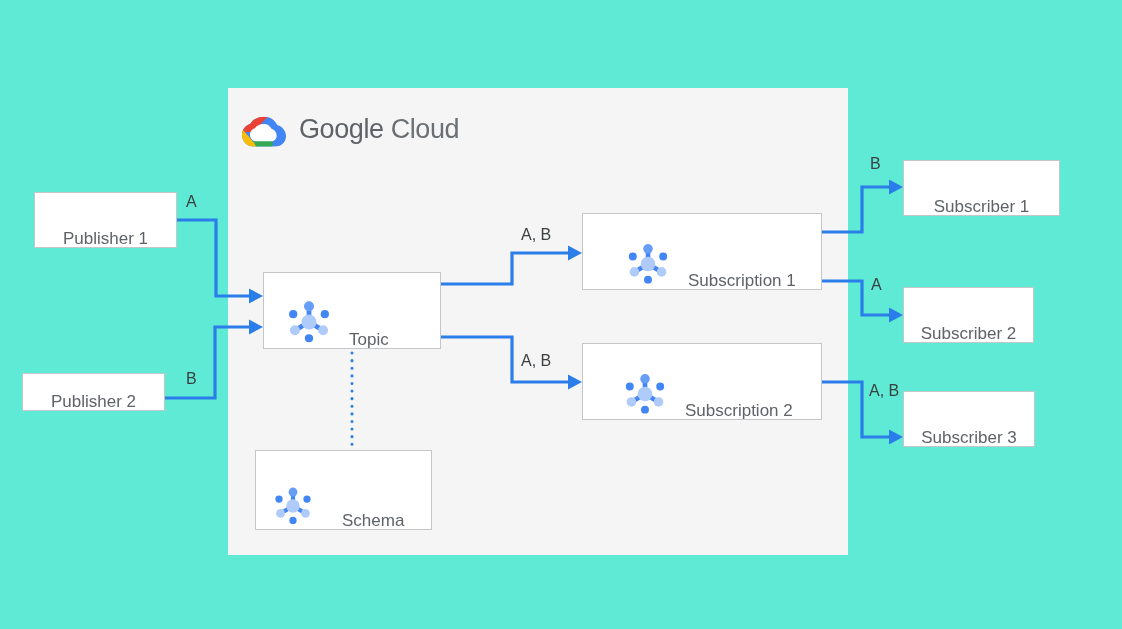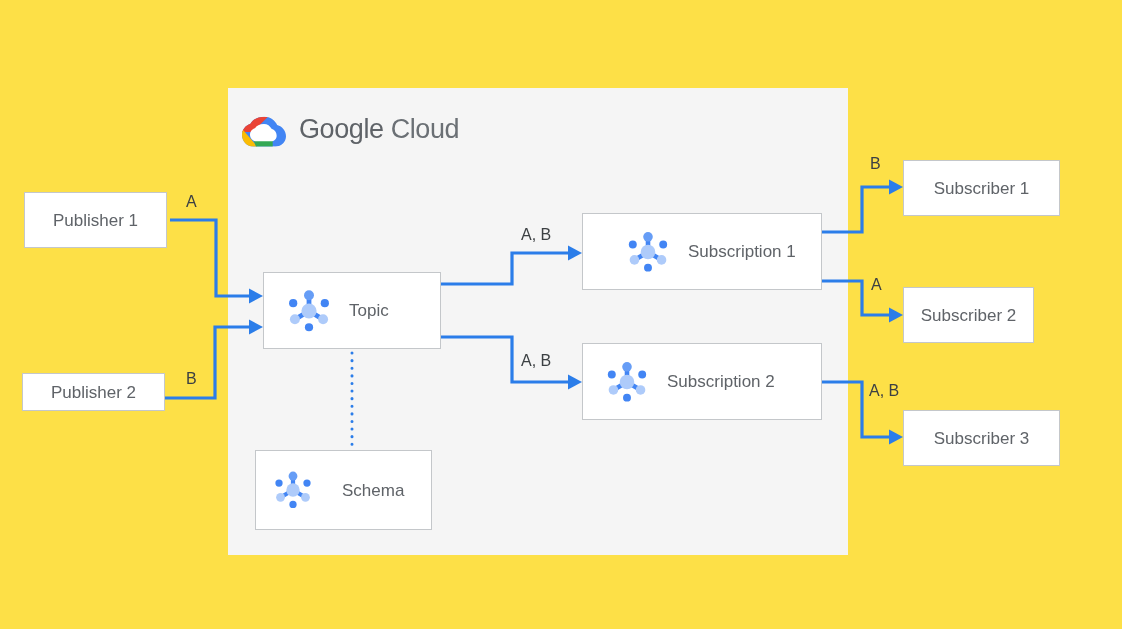--- a/index.html
+++ b/index.html
@@ -1,33 +1,33 @@
 <!DOCTYPE html>
 <html style="--arrow-blue: #2b7de9; --panel-gray: #f5f5f5; --box-border: #c4c7ca; --node-text: #5f6368; --edge-text: #3c4043; --logo-text: #5f6368; --icon-light: #aecbfa; --icon-medium: #669df6; --icon-dark: #4285f4; --logo-blue: #4285f4; --logo-red: #ea4335; --logo-yellow: #fbbc05; --logo-green: #34a853;"><head>
 <meta charset="utf-8">
 <style>
   html,body{margin:0;padding:0;background:#fff;}
   .canvas{
-    position:relative;width:1122px;height:629px;background:#fde047;overflow:hidden;
+    position:relative;width:1122px;height:629px;background:#5eead4;overflow:hidden;
     font-family:"Liberation Sans","DejaVu Sans",sans-serif;
   }
   .panel{
     position:absolute;left:228px;top:88px;width:620px;height:467px;
     background:var(--panel-gray,#f5f5f5);
   }
   .edges-svg{position:absolute;left:0;top:0;width:1122px;height:629px;pointer-events:none;}
   .edge{fill:none;stroke:var(--arrow-blue,#2b7de9);stroke-width:3.2px;stroke-linejoin:miter;}
   .edge-dotted{
     fill:none;stroke:var(--arrow-blue,#2b7de9);stroke-width:3px;
     stroke-dasharray:0.1 7.5;stroke-linecap:round;
   }
   .arrow-head{fill:var(--arrow-blue,#2b7de9);stroke:none;}
   .node{
     position:absolute;background:#fff;border:1px solid var(--box-border,#c4c7ca);
-    display:flex;align-items:center;box-sizing:border-box;
+    display:flex;align-items:flex-end;box-sizing:border-box;
   }
   .node-label{
     color:var(--node-text,#5f6368);font-size:17px;line-height:1;white-space:nowrap;
   }
   .node.centered{justify-content:center;}
   .edge-label{
     position:absolute;color:var(--edge-text,#3c4043);font-size:16px;line-height:1;
     white-space:nowrap;
   }
   .logo{position:absolute;left:242px;top:111px;display:flex;align-items:center;gap:13px;}
@@ -115,33 +115,33 @@
         <polygon class="lg-yellow" points="0,26 23,53 0,53"></polygon>
         <polygon class="lg-green" points="15,37 46,37 46,53 21,53"></polygon>
         <path fill="#ffffff" d="M33 19 C38 19 42.3 22 44.3 26.3 C48.8 27.6 52 31.7 52 36.5 C52 41.2 48.2 45 43.5 45 L22 45 C16.5 45 12 40.5 12 35 C12 30.3 15.2 26.4 19.5 25.3 C21.5 21.5 26.5 19 33 19 Z"></path>
       </g>
     </svg>
     <div class="logo-wordmark">
       <span class="logo-word-primary">Google</span><span class="logo-word-secondary">Cloud</span>
     </div>
   </div>
 
-  <div class="node centered" style="left:24px;top:192px;width:143px;height:56px">
+  <div class="node centered" style="left:34px;top:192px;width:143px;height:56px">
     <span class="node-label">Publisher 1</span>
   </div>
   <div class="node centered" style="left:22px;top:373px;width:143px;height:38px">
     <span class="node-label">Publisher 2</span>
   </div>
   <div class="node centered" style="left:903px;top:160px;width:157px;height:56px">
     <span class="node-label">Subscriber 1</span>
   </div>
   <div class="node centered" style="left:903px;top:287px;width:131px;height:56px">
     <span class="node-label">Subscriber 2</span>
   </div>
-  <div class="node centered" style="left:903px;top:410px;width:157px;height:56px">
+  <div class="node centered" style="left:903px;top:391px;width:132px;height:56px">
     <span class="node-label">Subscriber 3</span>
   </div>
 
   <div class="node" style="left:255px;top:450px;width:177px;height:80px;padding-left:14px;gap:26px">
     <svg width="46" height="46">
         <use href="#pubsub-icon"></use>
       </svg>
     <span class="node-label">Schema</span>
   </div>
   <div class="node" style="left:263px;top:272px;width:178px;height:77px;padding-left:19px;gap:14px">
@@ -149,21 +149,21 @@
         <use href="#pubsub-icon"></use>
       </svg>
     <span class="node-label">Topic</span>
   </div>
   <div class="node" style="left:582px;top:213px;width:240px;height:77px;padding-left:40px;gap:15px">
     <svg width="50" height="50">
         <use href="#pubsub-icon"></use>
       </svg>
     <span class="node-label">Subscription 1</span>
   </div>
-  <div class="node" style="left:582px;top:343px;width:240px;height:77px;padding-left:19px;gap:15px">
+  <div class="node" style="left:582px;top:343px;width:240px;height:77px;padding-left:37px;gap:15px">
     <svg width="50" height="50">
         <use href="#pubsub-icon"></use>
       </svg>
     <span class="node-label">Subscription 2</span>
   </div>
 
   <span class="edge-label" style="left:186px;top:194px">A</span>
   <span class="edge-label" style="left:186px;top:371px">B</span>
   <span class="edge-label" style="left:521px;top:227px">A, B</span>
   <span class="edge-label" style="left:521px;top:353px">A, B</span>

